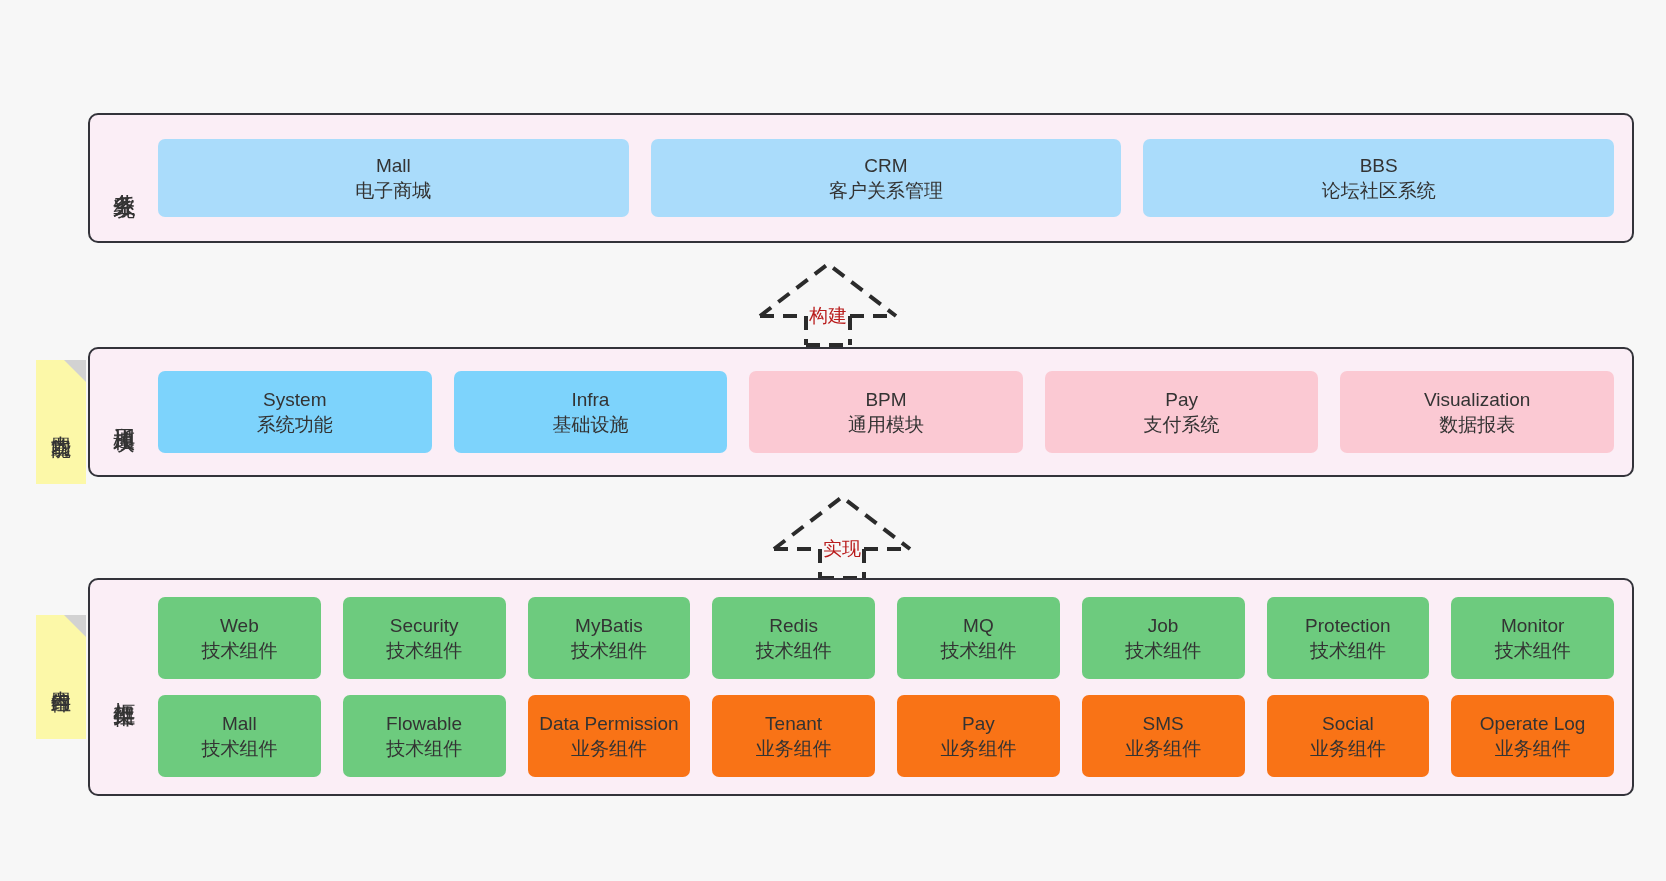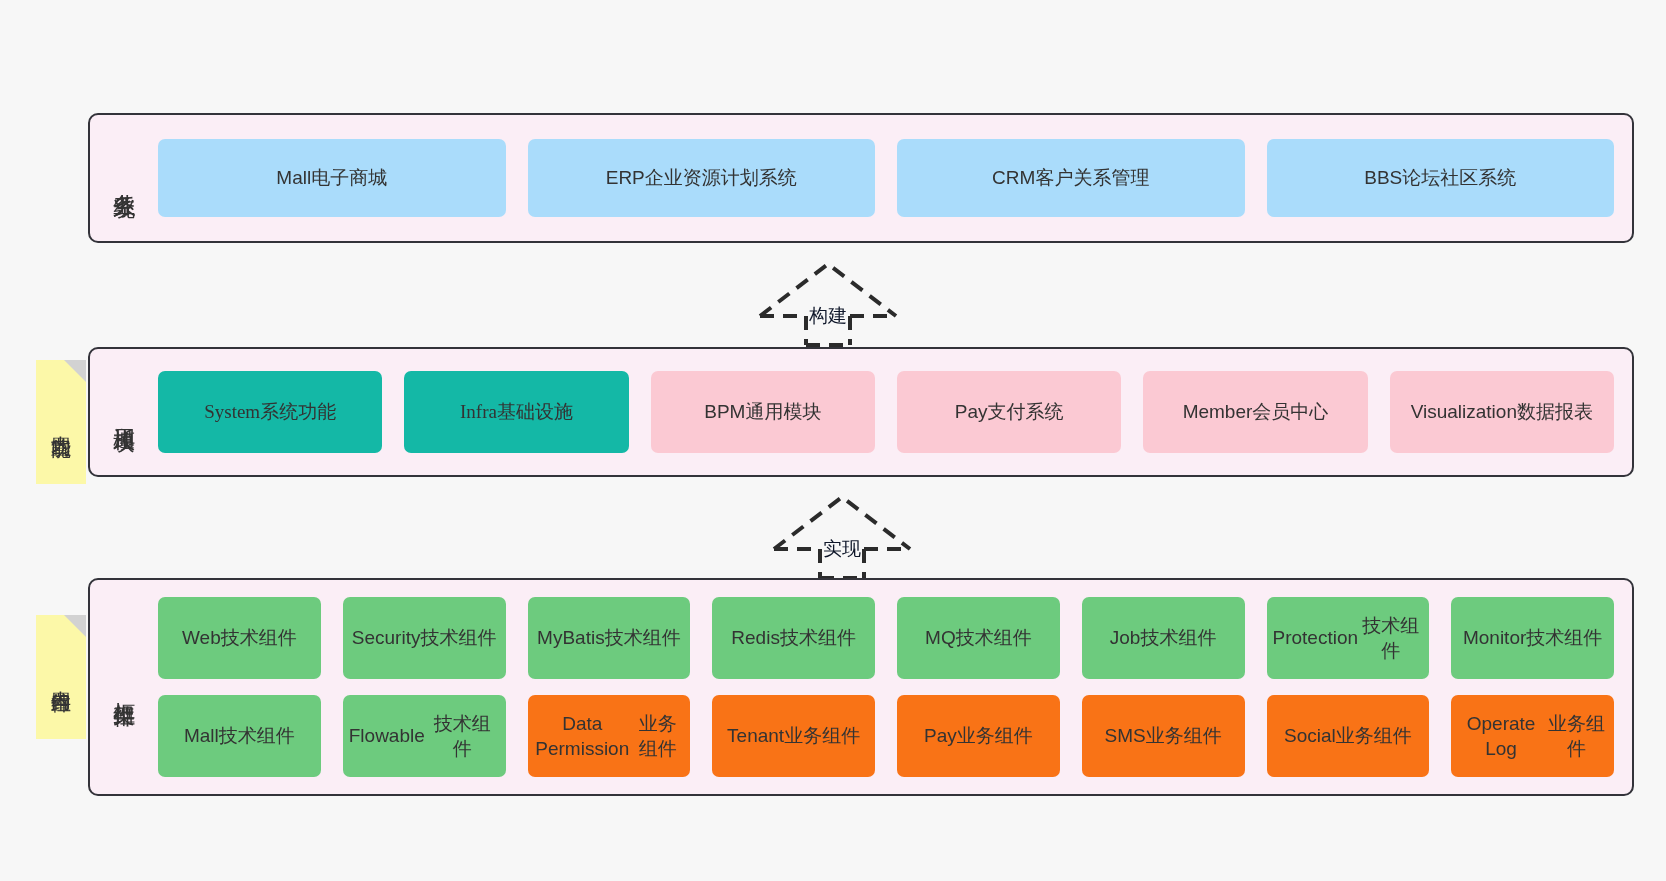--- a/index.html
+++ b/index.html
@@ -57,37 +57,38 @@
     display: flex;
     gap: 22px;
   }
   .row > .cell { flex: 1 1 0; }
 
   
   .cell {
     box-sizing: border-box;
     border-radius: 7px;
     display: flex;
+    flex-direction: column;
     align-items: center;
     justify-content: center;
     text-align: center;
     font-size: 19px;
     line-height: 1.32;
     color: #333333;
     padding: 4px 6px;
   }
   .cell .t-en { display: block; }
   .cell .t-cn { display: block; }
 
   .h-biz { height: 78px; }
   .h-mod { height: 82px; }
   .h-fw  { height: 82px; }
 
   .c-blue       { background: #aadcfb; }
-  .c-red        { background: #14b8a6; font-family: Liberation Serif, serif; }
+  .c-red        { background: #7dd3fc; }
   .c-pink       { background: #fbc9d3; text-align: right; }
   .c-green      { background: #6dcb7e; }
   .c-lightgreen { background: #f97316; align-items: center; }
 
   
   .note {
     position: absolute;
     box-sizing: border-box;
     background: #fcf8a8;
     color: #333333;
@@ -117,40 +118,36 @@
     position: absolute;
   }
   .arrow svg { display: block; }
   .arrow-label {
     position: absolute;
     left: 0;
     right: 0;
     bottom: 16px;
     text-align: center;
     font-size: 19px;
-    color: #0f172a;
+    color: #b91c1c;
     pointer-events: none;
   }
 </style>
 </head>
 <body>
 
 <div id="canvas">
 
   <div class="layer" style="left:88px; top:113px; width:1546px; height:130px;">
     <div class="layer-title">业务系统</div>
     <div class="layer-body">
       <div class="row">
         <div class="cell h-biz c-blue">
           <span class="t-en">Mall</span>
           <span class="t-cn">电子商城</span>
-        </div>
-        <div class="cell h-biz c-blue">
-          <span class="t-en">ERP</span>
-          <span class="t-cn">企业资源计划系统</span>
         </div>
         <div class="cell h-biz c-blue">
           <span class="t-en">CRM</span>
           <span class="t-cn">客户关系管理</span>
         </div>
         <div class="cell h-biz c-blue">
           <span class="t-en">BBS</span>
           <span class="t-cn">论坛社区系统</span>
         </div>
       </div>
@@ -183,24 +180,20 @@
         </div>
         <div class="cell h-mod c-pink">
           <span class="t-en">BPM</span>
           <span class="t-cn">通用模块</span>
         </div>
         <div class="cell h-mod c-pink">
           <span class="t-en">Pay</span>
           <span class="t-cn">支付系统</span>
         </div>
         <div class="cell h-mod c-pink">
-          <span class="t-en">Member</span>
-          <span class="t-cn">会员中心</span>
-        </div>
-        <div class="cell h-mod c-pink">
           <span class="t-en">Visualization</span>
           <span class="t-cn">数据报表</span>
         </div>
       </div>
     </div>
   </div>
 
   <div class="arrow" style="left:770px; top:493px; width:144px; height:87px;">
     <svg width="144" height="87" viewBox="0 0 144 87" fill="none">
       <path d="M4 56 L72 4 L140 56" stroke="#2b2b2b" stroke-width="4" fill="none" stroke-dasharray="14 9" stroke-linecap="butt"></path>

